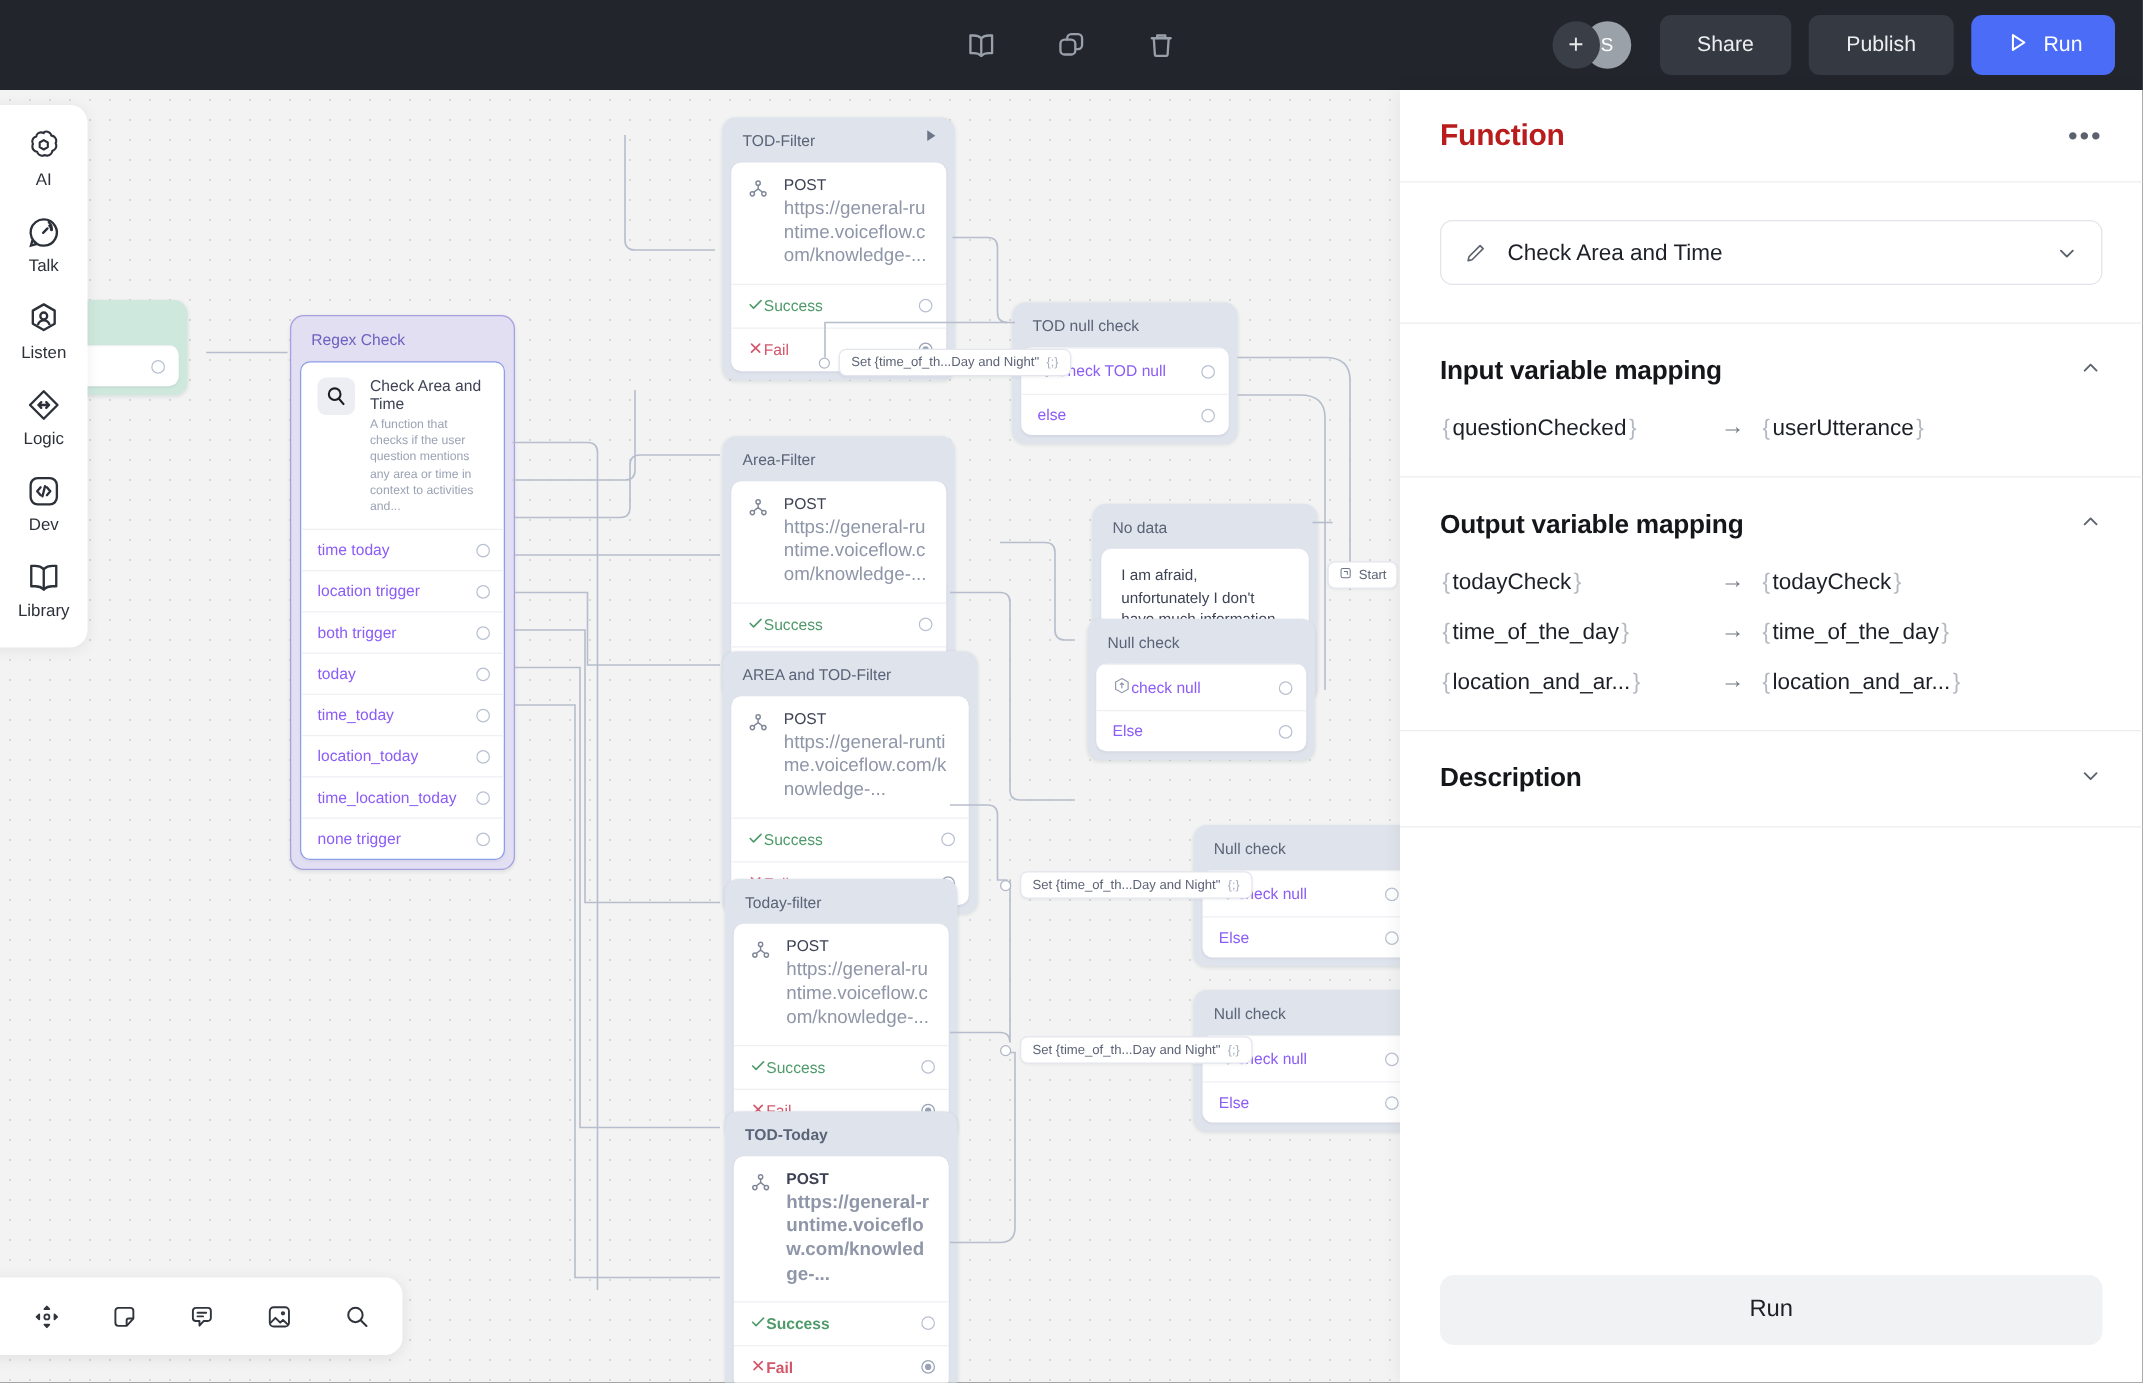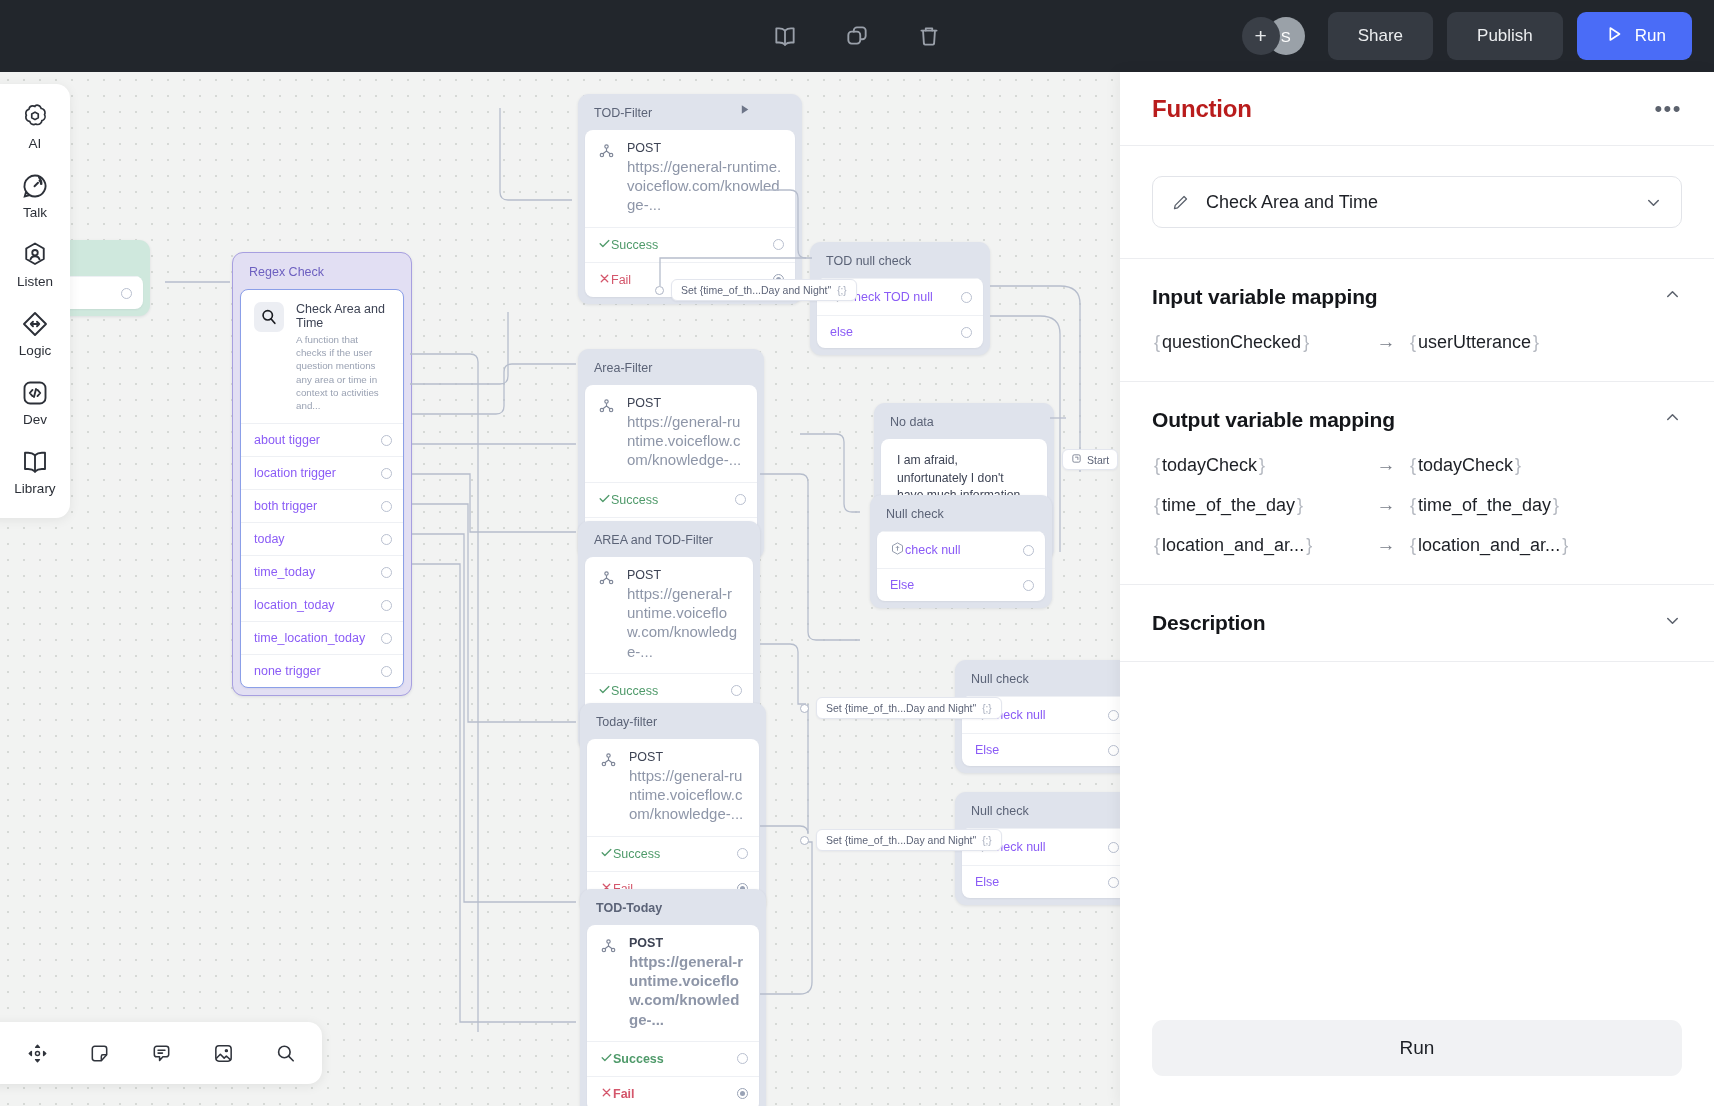--- a/index.html
+++ b/index.html
@@ -320,21 +320,21 @@
               <circle cx="10.5" cy="10" r="5.6"></circle>
                 <path d="M14.6 14.4L19 19.5"></path>
             </svg>
           </div>
           <div style="min-width:0;">
             <div class="fn-name">Check Area and Time</div>
             <div class="fn-desc">A function that checks if the user question mentions any area or time in context to activities and...</div>
           </div>
         </div>
         <div class="row plain">
-            <span>about tigger</span>
+            <span>time today</span>
             <span class="port"></span>
           </div>
         <div class="row plain">
             <span>location trigger</span>
             <span class="port"></span>
           </div>
         <div class="row plain">
             <span>both trigger</span>
             <span class="port"></span>
           </div>
@@ -355,21 +355,21 @@
             <span class="port"></span>
           </div>
         <div class="row plain">
             <span>none trigger</span>
             <span class="port"></span>
           </div>
       </div>
     </div>
   </div>
 
-  <div class="node" style="left:578px; top:22px; width:224px;">
+  <div class="node" style="left:578px; top:22px; width:186px;">
     <div class="node-shell">
       <div class="node-title" style="display:flex;justify-content:space-between;align-items:center;">TOD-Filter</div>
       <div class="node-body">
         <div class="api-head">
           <span class="api-ico">
             <svg width="17" height="17" viewBox="0 0 24 24" fill="none" stroke="currentColor" stroke-width="1.6">
                 <circle cx="12" cy="5" r="2.4"></circle>
                 <circle cx="5.5" cy="17" r="2.4"></circle>
                 <circle cx="18.5" cy="17" r="2.4"></circle>
                 <path d="M12 7.4v4M12 11.4L7 15.2M12 11.4l5 3.8"></path>
@@ -432,21 +432,21 @@
           <span><svg width="13" height="13" viewBox="0 0 24 24" fill="none" stroke="currentColor" stroke-width="2.4" stroke-linecap="round">
                 <path d="M6 6l12 12M18 6L6 18"></path>
               </svg></span>
           <span>Fail</span>
           <span class="port filled"></span>
         </div>
       </div>
     </div>
   </div>
 
-  <div class="node" style="left:578px; top:449px; width:182px;">
+  <div class="node" style="left:578px; top:449px; width:204px;">
     <div class="node-shell">
       <div class="node-title">AREA and TOD-Filter</div>
       <div class="node-body">
         <div class="api-head">
           <span class="api-ico">
             <svg width="17" height="17" viewBox="0 0 24 24" fill="none" stroke="currentColor" stroke-width="1.6">
                 <circle cx="12" cy="5" r="2.4"></circle>
                 <circle cx="5.5" cy="17" r="2.4"></circle>
                 <circle cx="18.5" cy="17" r="2.4"></circle>
                 <path d="M12 7.4v4M12 11.4L7 15.2M12 11.4l5 3.8"></path>

